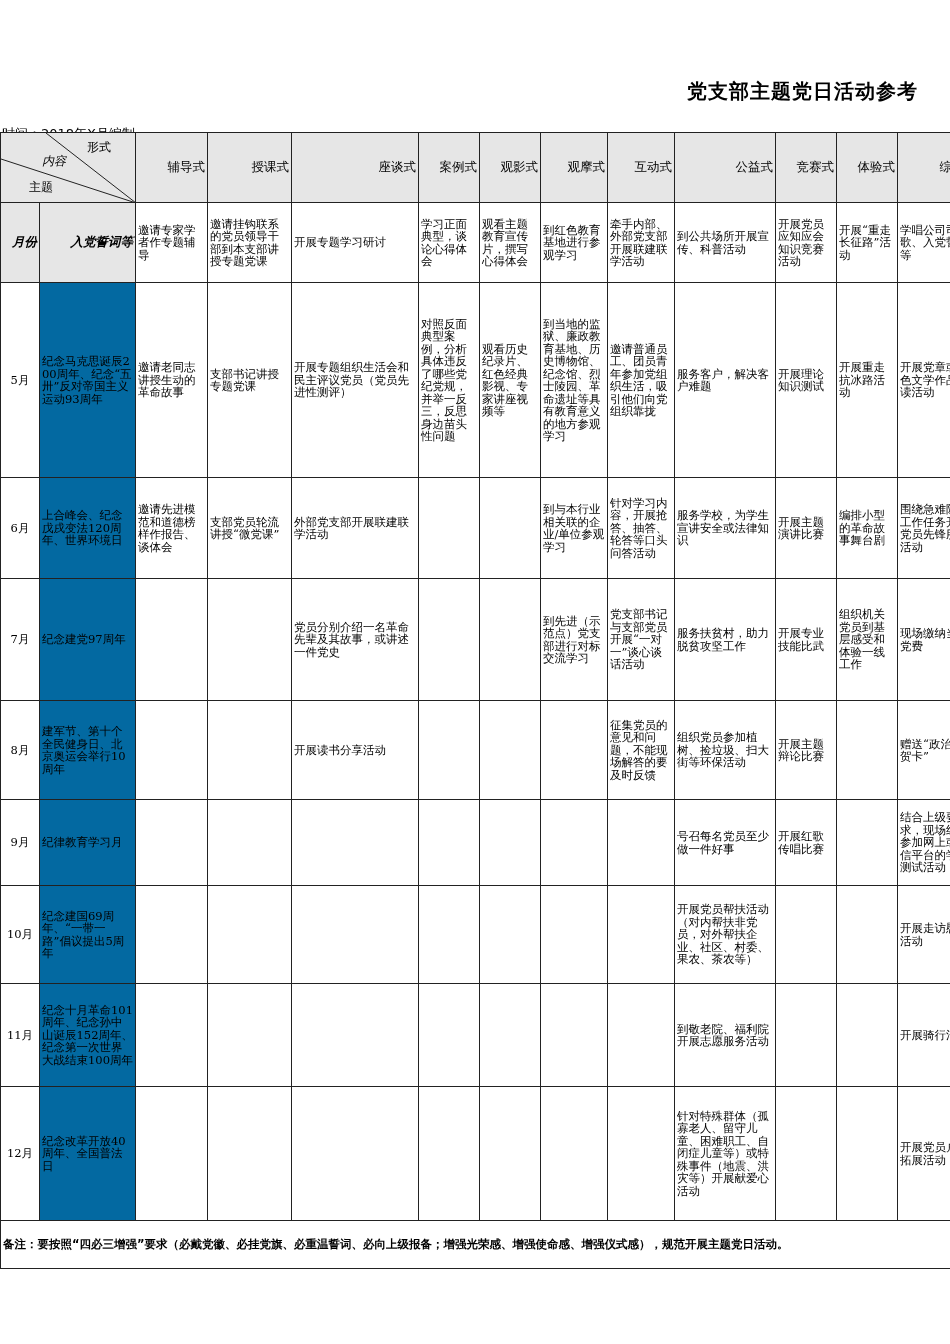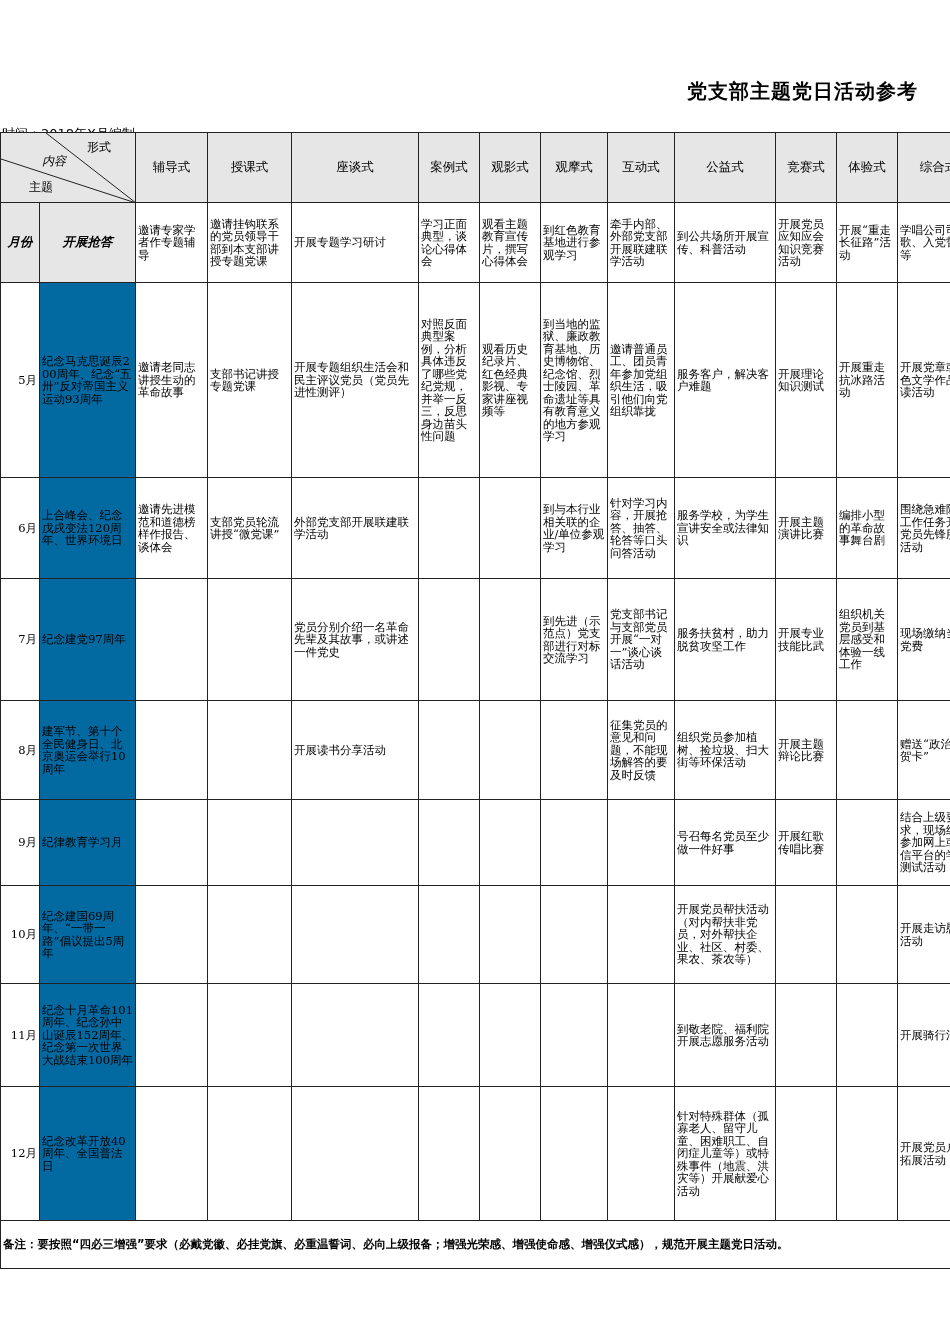--- a/index.html
+++ b/index.html
@@ -4,24 +4,24 @@
 <style>
   html, body { margin:0; padding:0; background:#ffffff; }
   body { width:950px; height:1344px; position:relative; overflow:hidden;
          font-family: "DejaVu Serif", "Liberation Serif", serif; color:#000; }
   .title { position:absolute; left:0; top:78px; width:918px; text-align:right;
            font-family:"DejaVu Sans","Liberation Sans",sans-serif; font-weight:bold; font-size:20px; letter-spacing:1px; }
   .date { position:absolute; left:2px; top:125px; font-size:13px;
           font-family:"DejaVu Sans","Liberation Sans",sans-serif; }
   table { position:absolute; left:0; top:132px; border-collapse:collapse; table-layout:fixed; width:919px; }
   td, th { border:1px solid #222; padding:0 2px; font-size:11.5px; line-height:12.5px; vertical-align:middle; text-align:left; word-break:break-all; overflow:hidden; }
-  th { background:#e6e6e6; font-weight:normal; text-align:center; font-family:"DejaVu Sans","Liberation Sans",sans-serif; font-size:12.5px;margin-top:20px; }
+  th { background:#e6e6e6; font-weight:normal; text-align:right; font-family:"DejaVu Sans","Liberation Sans",sans-serif; font-size:12.5px;margin-top:20px; }
   .hdr th { height:69px; }
   .gray { background:#0369a1; }
-  .month { text-align:right; font-size:11.5px; }
+  .month { text-align:center; font-size:11.5px; }
   .rowhead th { font-weight:bold; height:79px;font-style:italic; }
   .diag { position:relative; padding:0; }
   .diag svg { position:absolute; left:0; top:0; }
   .diag .lbl { position:absolute; font-size:12px; font-family:"DejaVu Sans","Liberation Sans",sans-serif; }
   .note td { height:47px; font-family:"DejaVu Sans","Liberation Sans",sans-serif; font-weight:bold; font-size:11.5px; padding-left:2px; }
 </style>
 </head>
 <body>
 
 <div class="title">党支部主题党日活动参考</div>
@@ -64,21 +64,21 @@
       <th>互动式</th>
       <th>公益式</th>
       <th>竞赛式</th>
       <th>体验式</th>
       <th>综合式</th>
     </tr>
   </thead>
   <tbody id="tbody">
     <tr class="rowhead">
       <th>月份</th>
-      <th>开展抢答</th>
+      <th>入党誓词等</th>
       <td>邀请专家学者作专题辅导</td>
       <td>邀请挂钩联系的党员领导干部到本支部讲授专题党课</td>
       <td colspan="2">开展专题学习研讨</td>
       <td>学习正面典型，谈论心得体会</td>
       <td>观看主题教育宣传片，撰写心得体会</td>
       <td>到红色教育基地进行参观学习</td>
       <td>牵手内部、外部党支部开展联建联学活动</td>
       <td>到公共场所开展宣传、科普活动</td>
       <td>开展党员应知应会知识竞赛活动</td>
       <td>开展“重走长征路”活动</td>

